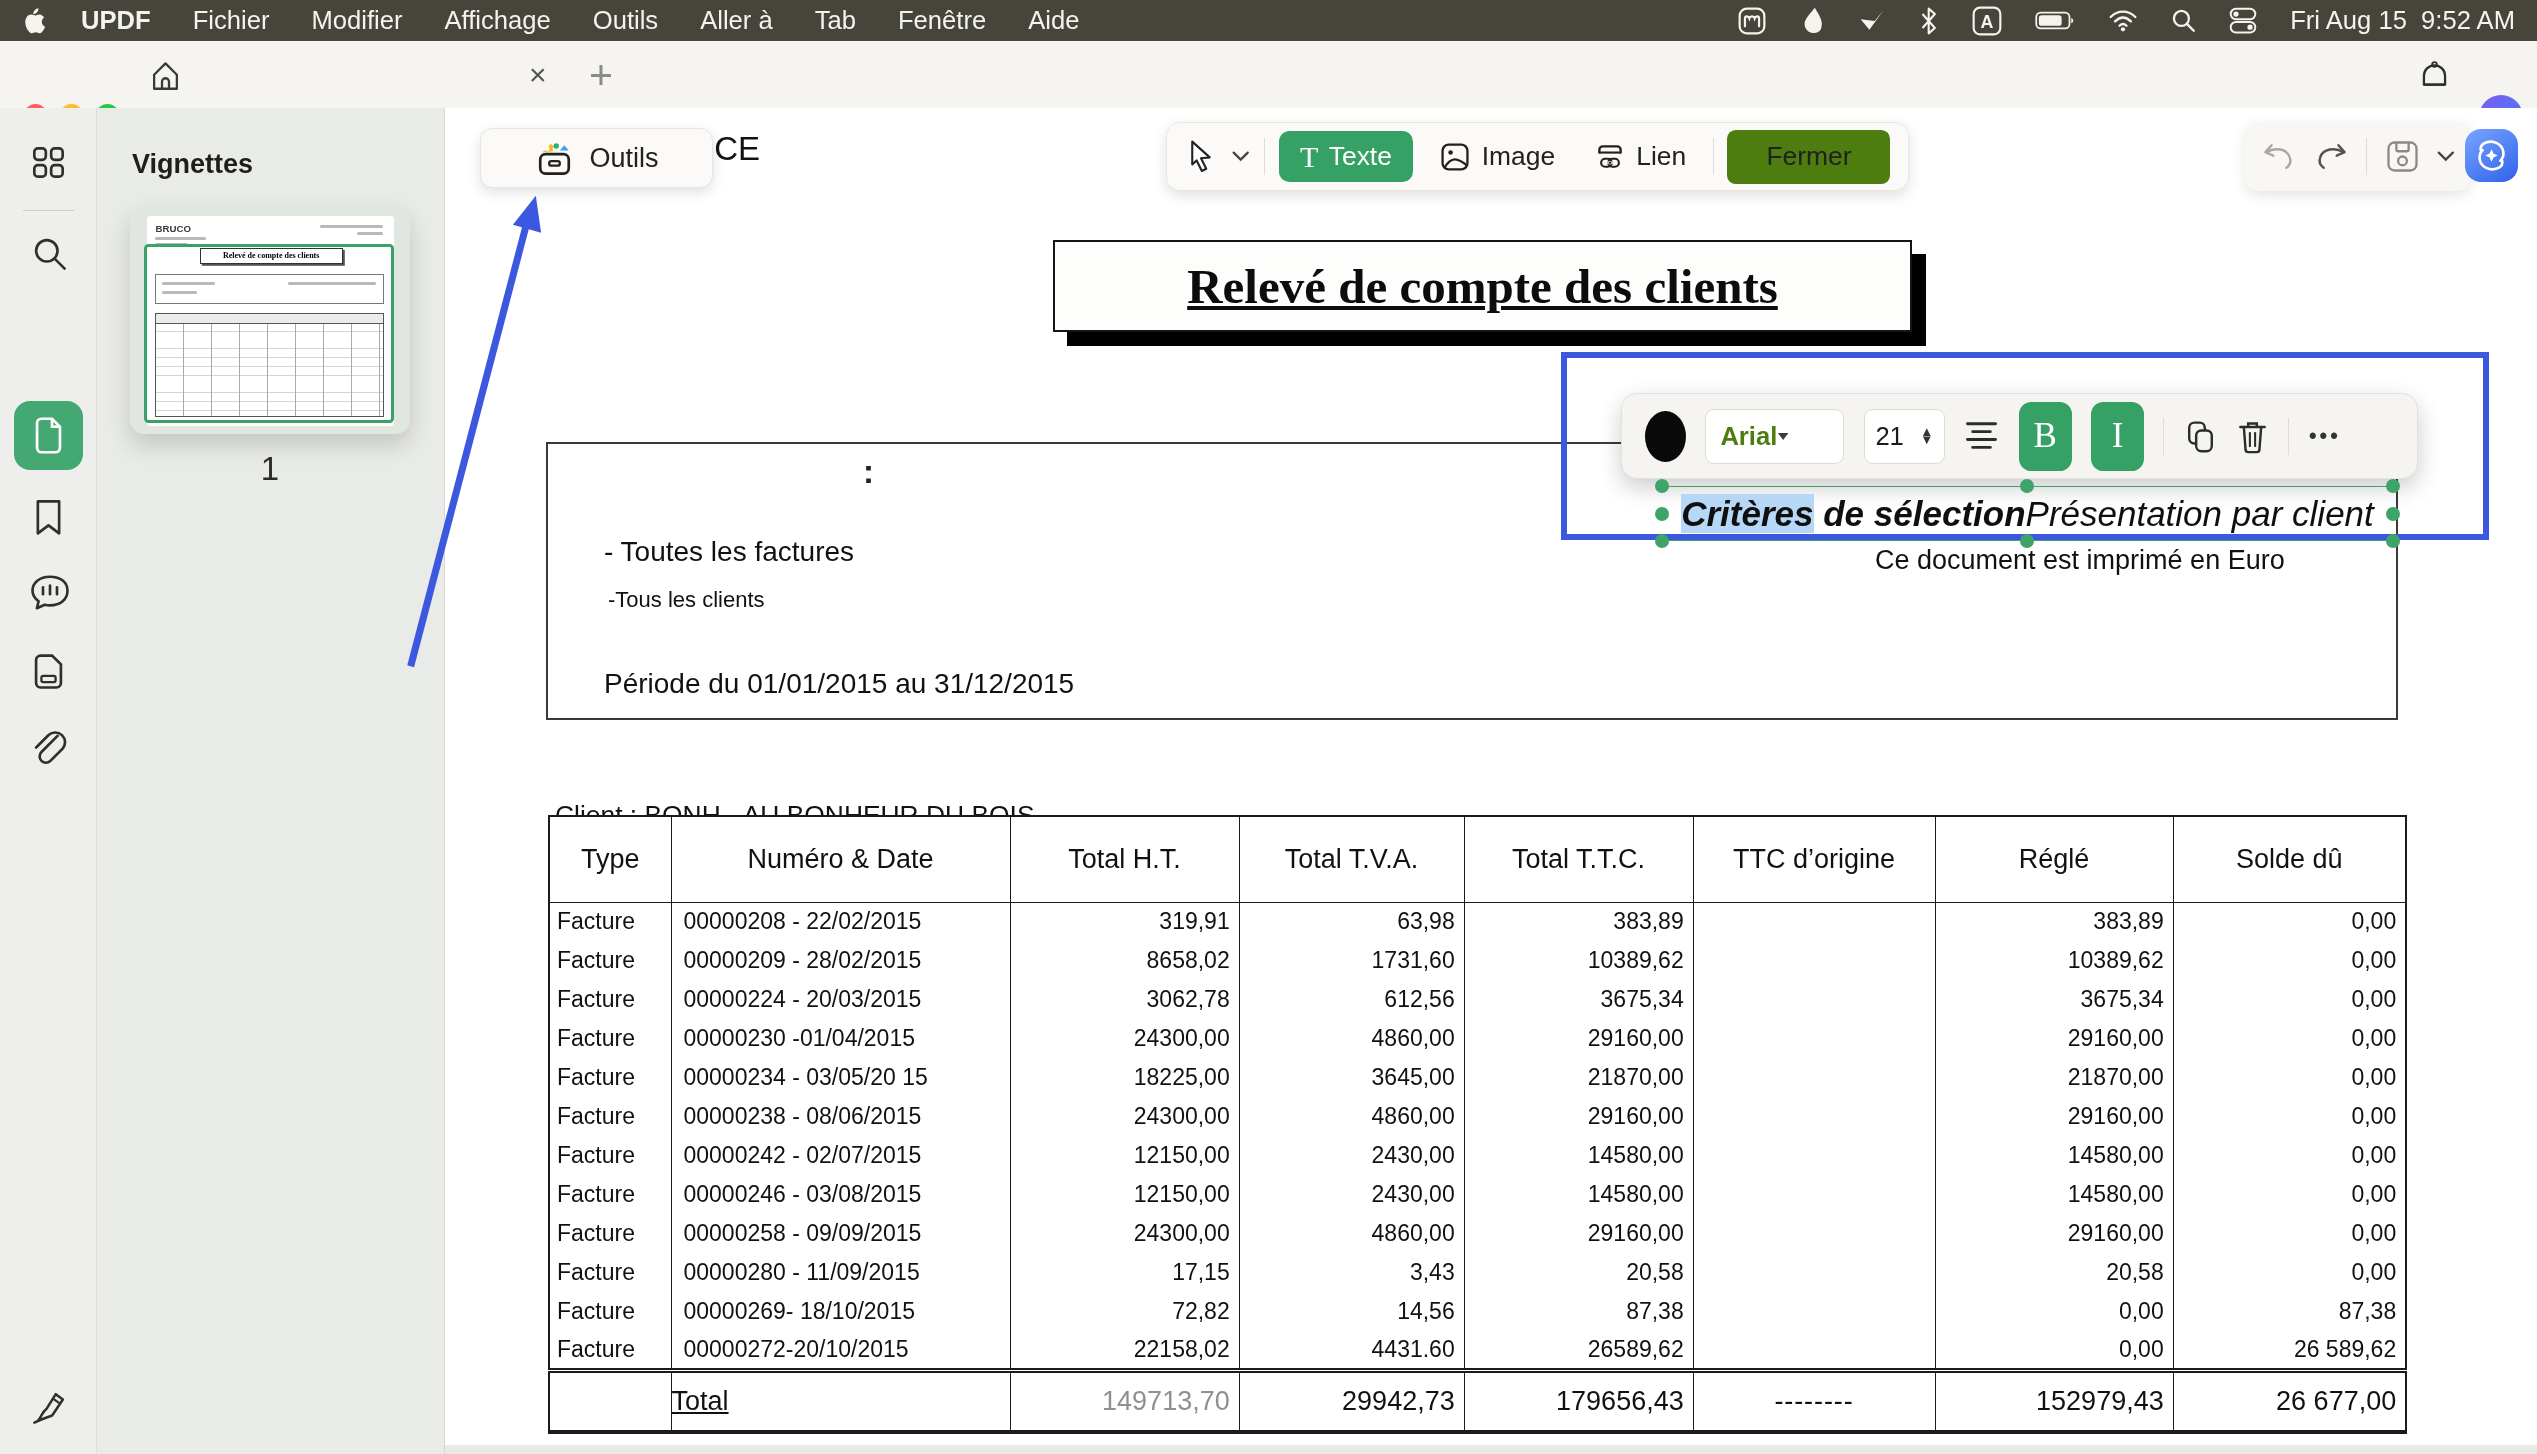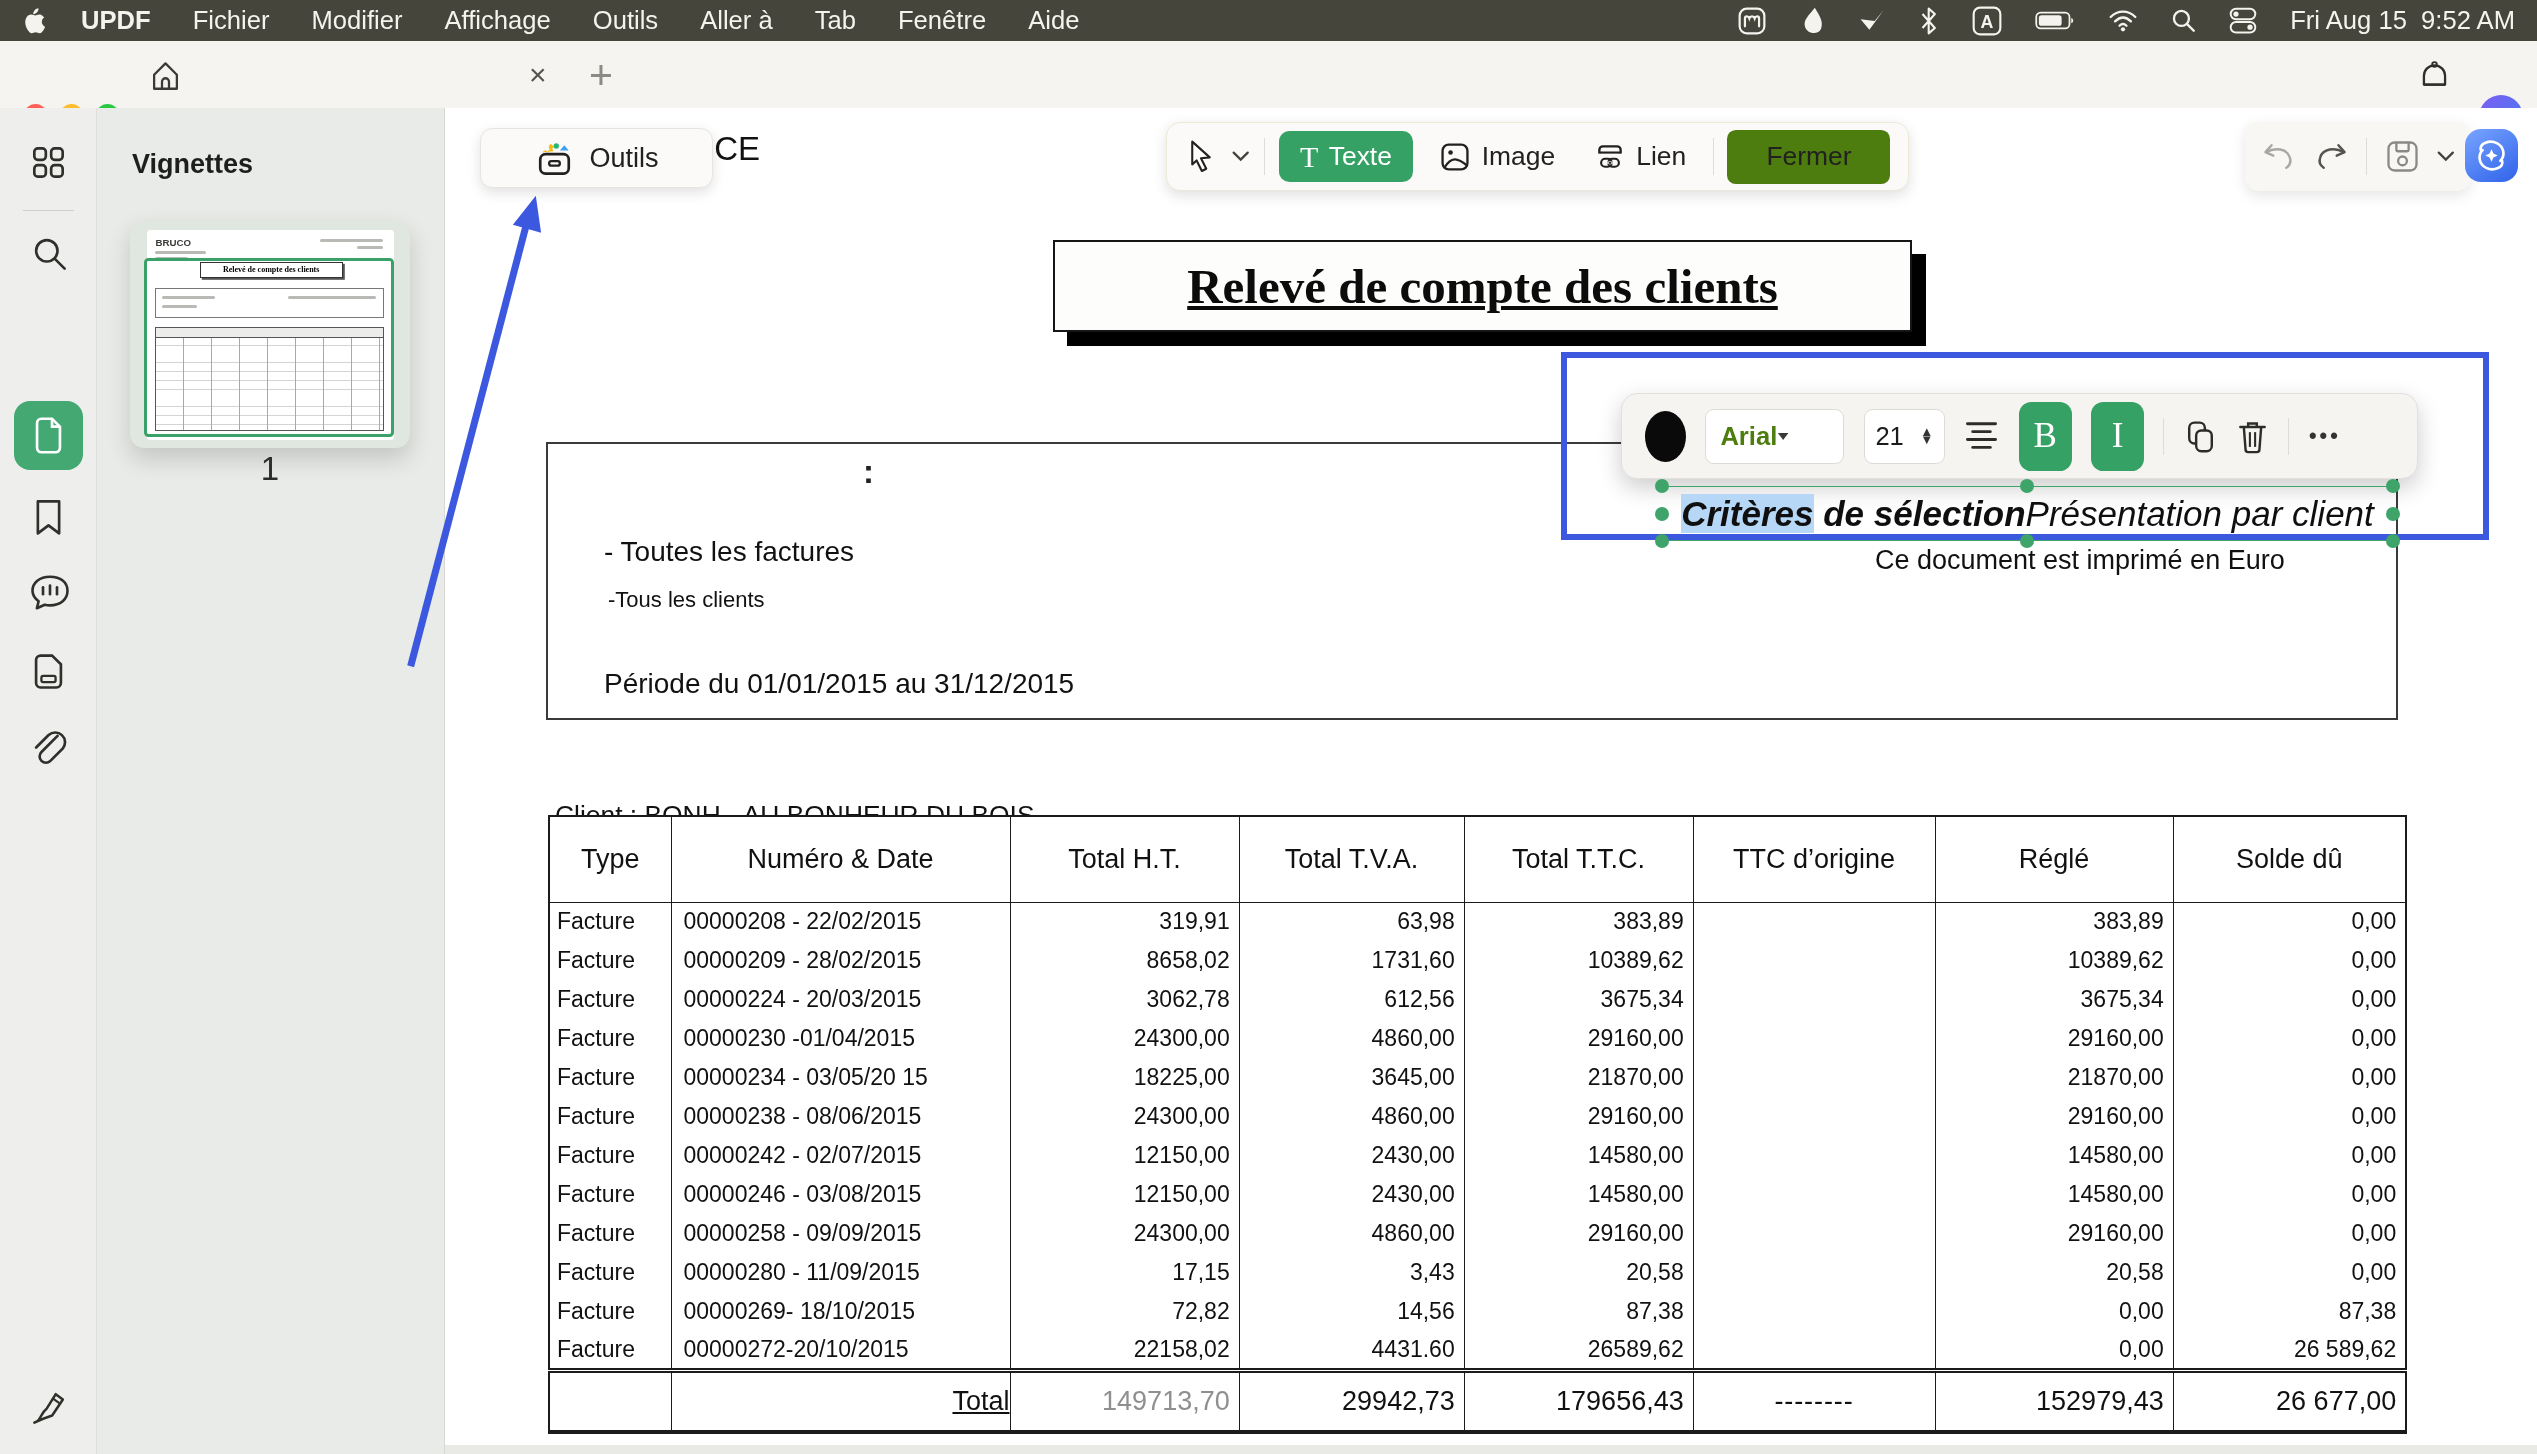--- a/index.html
+++ b/index.html
@@ -37,21 +37,21 @@
     background:#eeeeec; border-right:0.9px solid #dfded9; }
   .rail .ric { position:absolute; left:29px; }
   .rail .sep { position:absolute; left:23px; width:51px; height:0.9px; background:#cfcec9; }
   .rail-active { position:absolute; left:14px; top:293px; width:69px; height:69px;
     border-radius:16px; background:#44a873; display:flex; align-items:center; justify-content:center; }
 
   
   .panel { position:absolute; left:97px; top:108px; width:348px; height:1346px;
     background:#e9ebe8; border-right:0.9px solid #d8d7d2; }
   .panel-title { position:absolute; left:35px; top:41px; font-size:27px; font-weight:bold; color:#1e1e1c; }
-  .thumb-wrap { position:absolute; left:33px; top:113px; width:280px; height:227px; border-radius:14px;
+  .thumb-wrap { position:absolute; left:33px; top:99px; width:280px; height:227px; border-radius:14px;
     background:#dfe7e0; box-shadow:0 10.6px 23px rgba(0,0,0,.16); }
   .thumb-page { position:absolute; left:16.7px; top:8.8px; width:247px; height:210px; background:#fff;
     border-radius:3.5px; overflow:hidden; }
   .tb-bar { position:absolute; background:#b9b9b5; height:3.5px; border-radius:1.8px; }
   .thumb-brand { position:absolute; left:8.8px; top:7px; font-size:9.7px; font-weight:bold; color:#3a3a38; }
   .thumb-title { position:absolute; left:53px; top:32px; width:143px; height:16px; border:0.9px solid #333;
     box-shadow:1.8px 1.8px 0 #555; font-family:"Liberation Serif",serif; font-weight:bold; font-size:8px;
     display:flex; align-items:center; justify-content:center; white-space:nowrap; overflow:hidden; }
   .thumb-info { position:absolute; left:8.8px; top:58px; width:229px; height:30px; border:0.9px solid #777; }
   .thumb-tbl { position:absolute; left:8.8px; top:97px; width:229px; height:104px; border:0.9px solid #555;
@@ -88,21 +88,21 @@
   .tbl-wrap { position:absolute; left:548px; top:815px; z-index:5; }
   table.data { border-collapse:collapse; table-layout:fixed; width:1857px;
     border:2.6px solid #1b1b1b; border-bottom-width:4.4px; background:#fff; font-size:23px; color:#111; }
   table.data th { height:86px; font-weight:normal; font-size:27px; text-align:center;
     border-left:1.8px solid #1b1b1b; border-bottom:1.8px solid #1b1b1b; }
   table.data td { height:39px; border-left:1.8px solid #1b1b1b; overflow:hidden; white-space:nowrap; }
   table.data th:first-child, table.data td:first-child { border-left:none; }
   td.c0 { padding-left:7px; } td.c1 { padding-left:12px; }
   td.c2, td.c3, td.c4, td.c6, td.c7 { text-align:right; padding-right:8.8px; }
   tr.total td { border-top:5.3px double #1b1b1b; height:62px; font-size:27px; }
-  tr.total td.t1 { text-align:right; text-decoration:underline; }
+  tr.total td.t1 { text-align:left; text-decoration:underline; }
   tr.total td.t2 { color:#8f8f8f; text-align:right; padding-right:8.8px; }
   tr.total td.t3, tr.total td.t4, tr.total td.t6, tr.total td.t7 { text-align:right; padding-right:8.8px; }
   tr.total td.t5 { text-align:center; letter-spacing:0.9px; }
 
   
   .btn-outils { position:absolute; left:480px; top:128px; width:233px; height:60px; border-radius:12.3px;
     background:#fbfaf8; border:0.9px solid #e7e5e0; box-shadow:0 4.4px 12.3px rgba(0,0,0,.12);
     display:flex; align-items:center; justify-content:center; gap:14px; font-size:27px; color:#22211f; z-index:20; }
   .ctr-bar { position:absolute; left:1166px; top:122px; height:69px; border-radius:14px;
     background:#fbfaf8; border:0.9px solid #ecead6; box-shadow:0 4.4px 14px rgba(0,0,0,.12);

